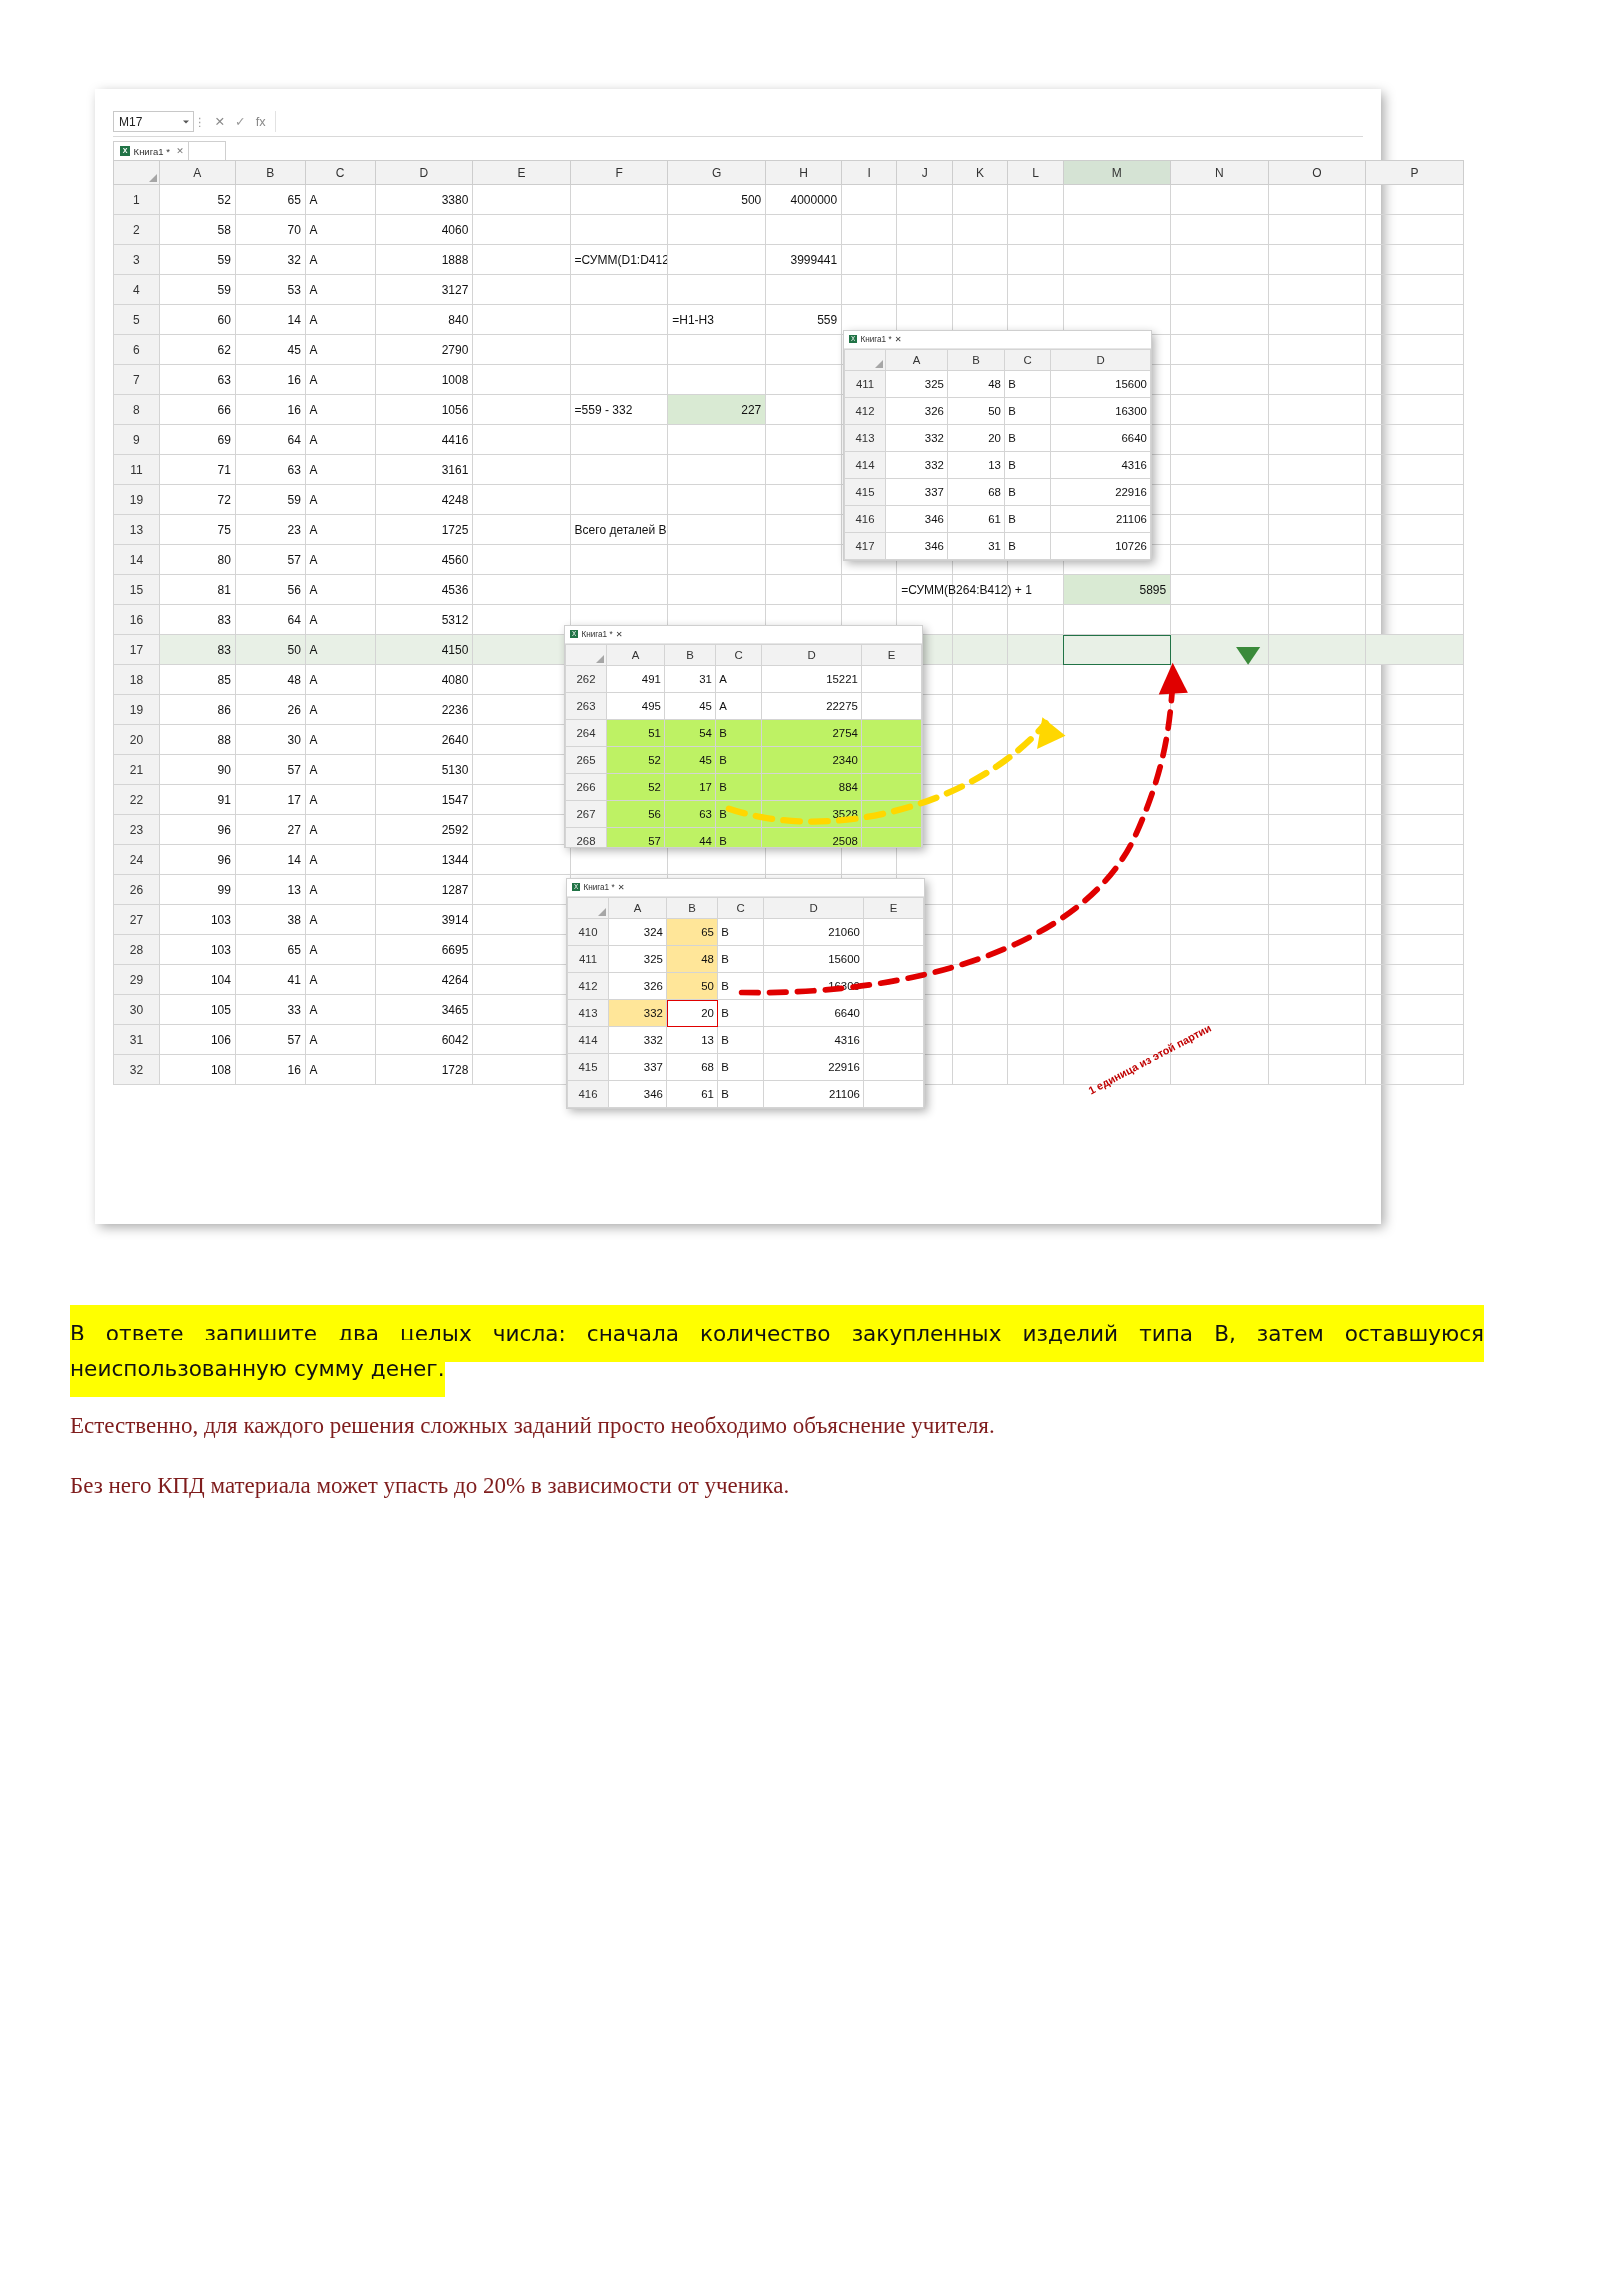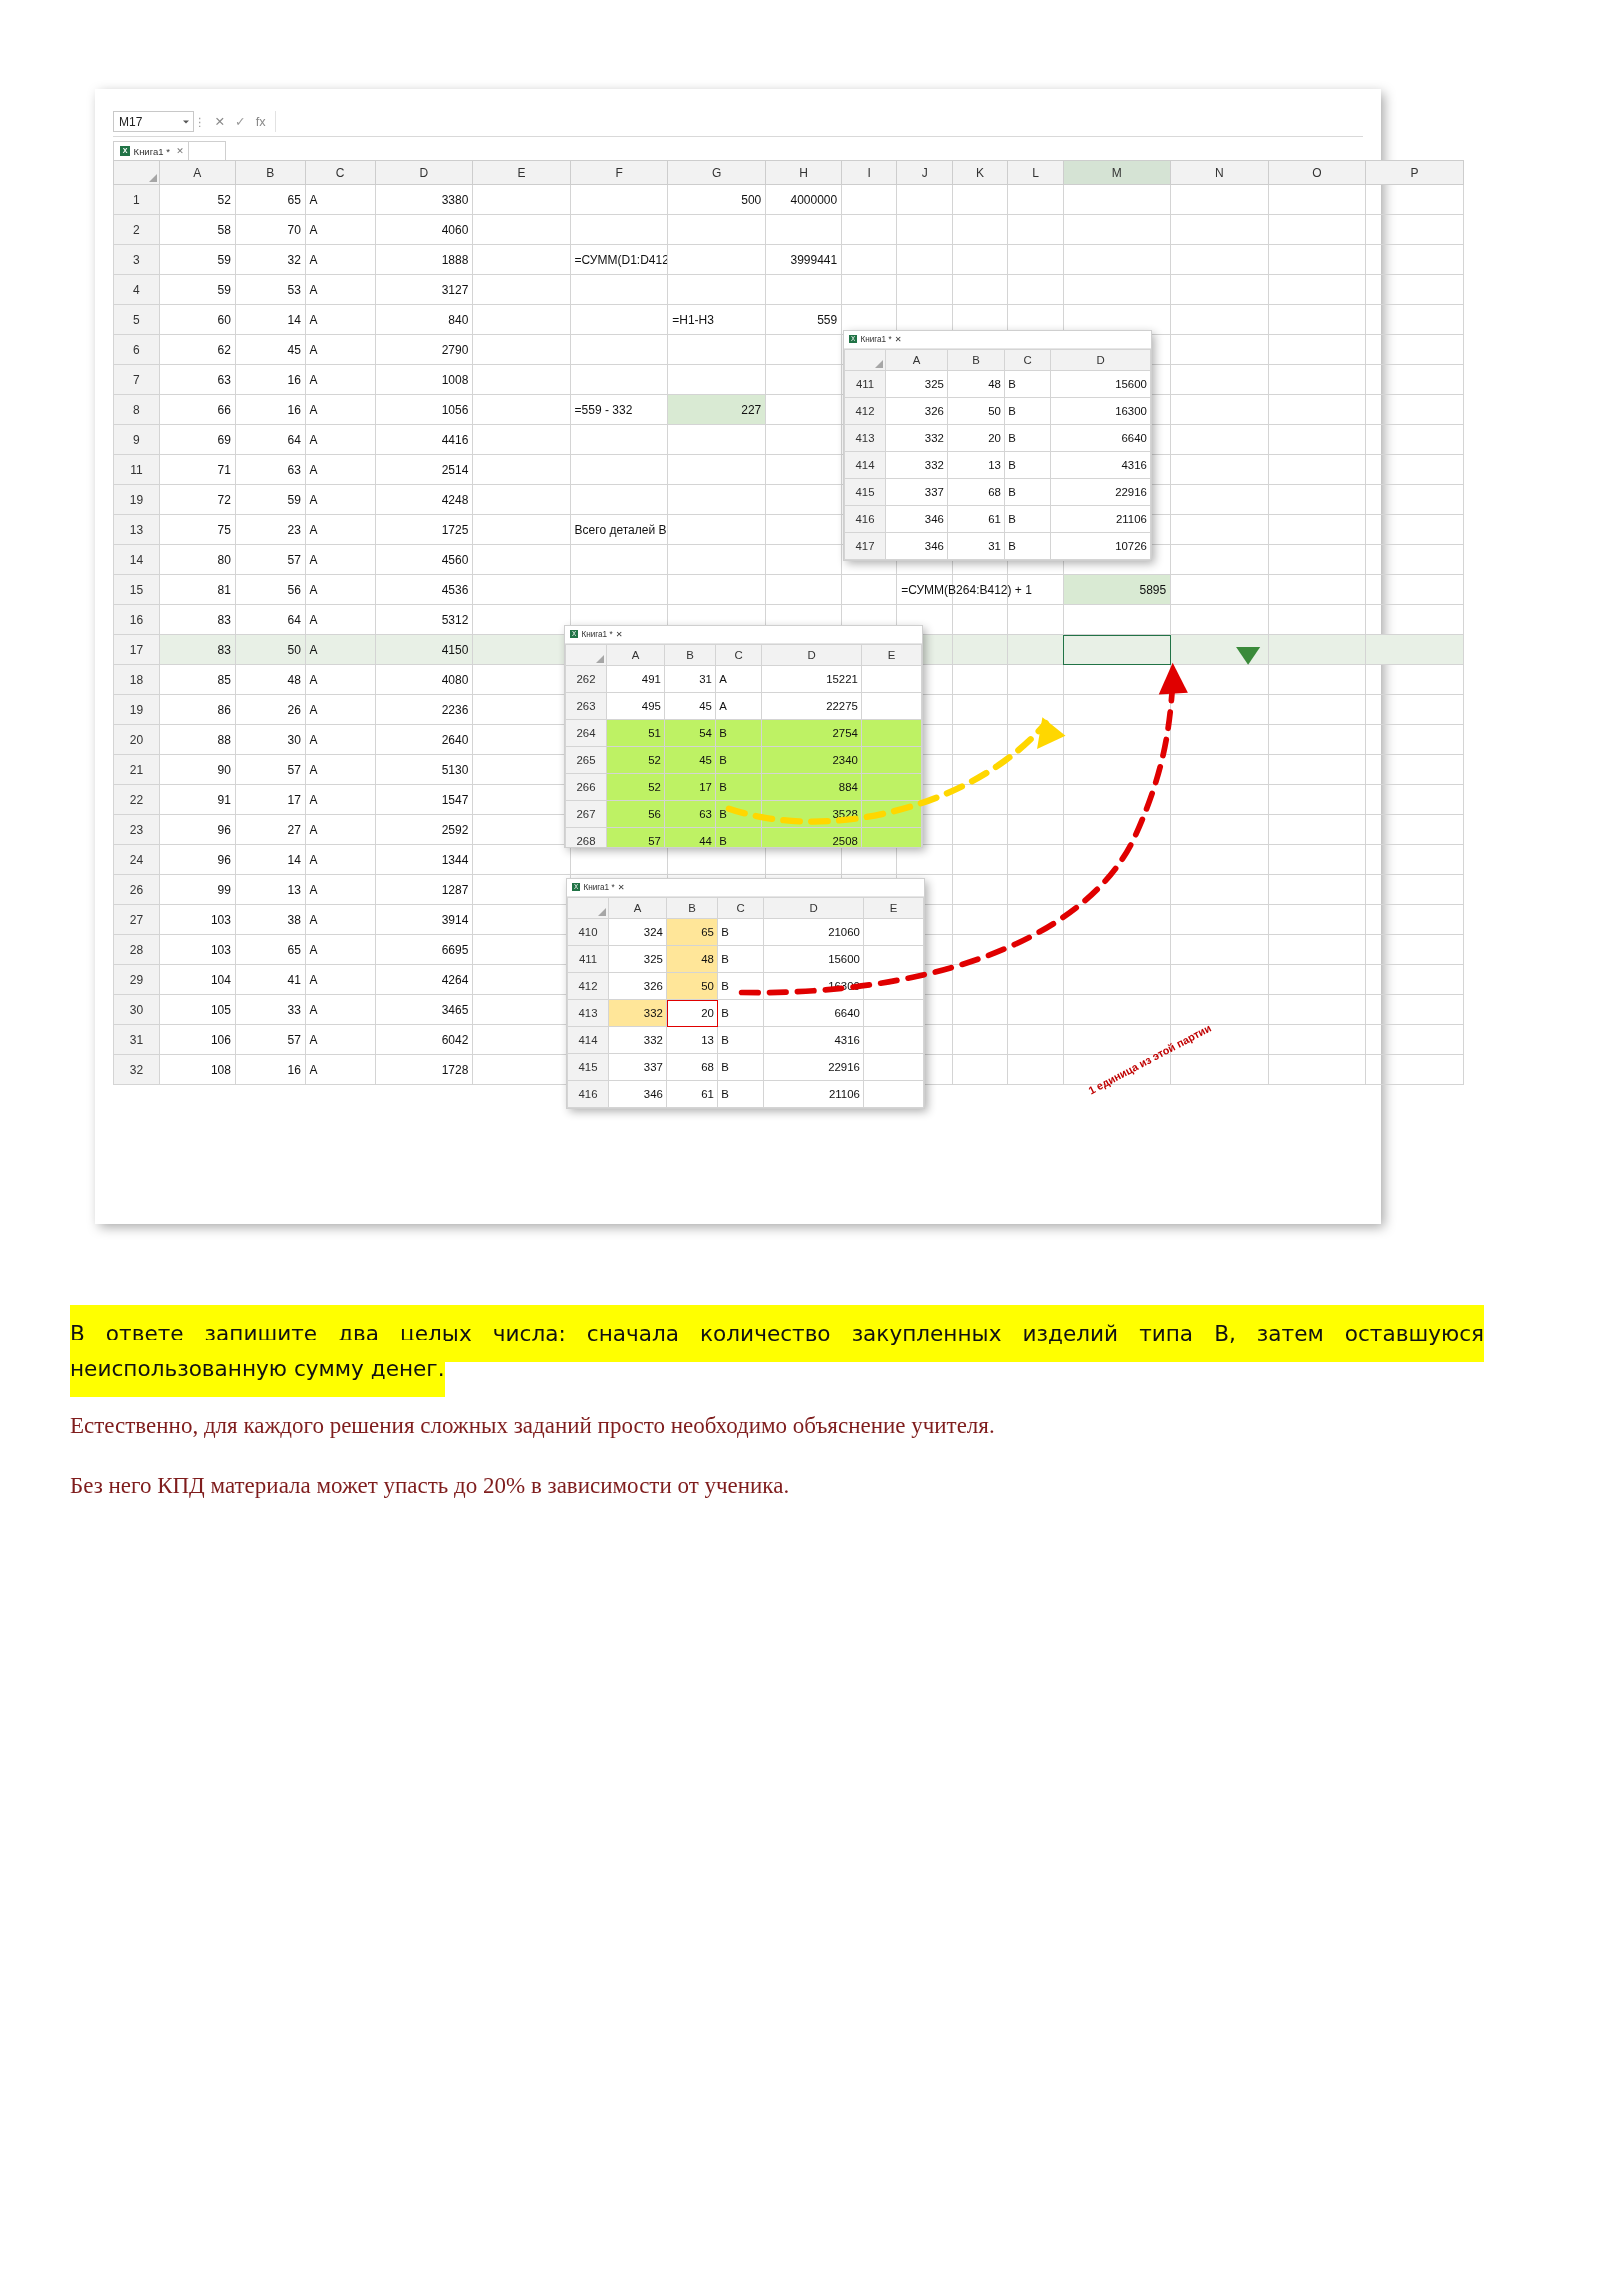--- a/index.html
+++ b/index.html
@@ -543,21 +543,21 @@
           <td class="num"></td>
           <td class="num"></td>
           <td class="num"></td>
           <td class="num"></td>
         </tr>
         <tr>
           <td class="rowhdr">11</td>
           <td class="num">71</td>
           <td class="num">63</td>
           <td class="txt">A</td>
-          <td class="num">2514</td>
+          <td class="num">3161</td>
           <td class="num"></td>
           <td class="txt"></td>
           <td class="num"></td>
           <td class="num"></td>
           <td class="num"></td>
           <td class="txt"></td>
           <td class="num"></td>
           <td class="num"></td>
           <td class="num"></td>
           <td class="num"></td>

